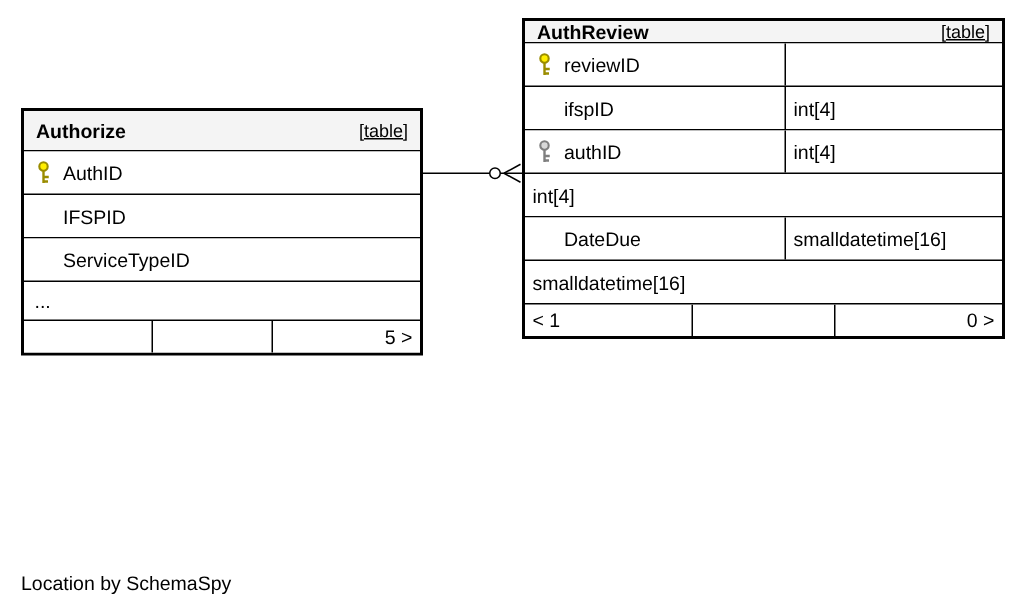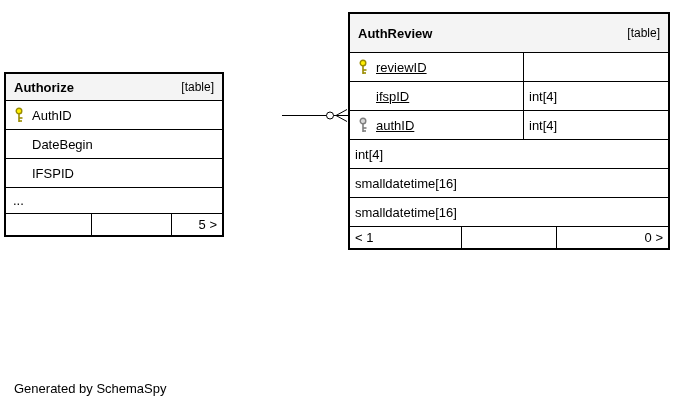--- a/index.html
+++ b/index.html
@@ -21,41 +21,41 @@
   .entity-header {
     display: flex;
     justify-content: space-between;
     align-items: center;
     background: #f4f4f4;
     border-bottom: 1px solid #000000;
     padding: 0 8px;
     box-sizing: border-box;
   }
   .entity-title { font-weight: bold; font-size: 13px; }
-  .entity-type  { font-size: 12px; }
+  .entity-type  { font-size: 12px; text-decoration: underline; }
   .col-row {
     position: relative;
     display: flex;
     align-items: stretch;
     height: 29px;
     border-bottom: 1px solid #000000;
     box-sizing: border-box;
     font-size: 13px;
     background: #ffffff;
   }
   .col-name {
     position: relative;
     display: flex;
     align-items: center;
     padding-left: 26px;
     box-sizing: border-box;
     flex: 1;
   }
   .col-name.no-indent { padding-left: 7px; }
-  .two-col .col-name { flex: 0 0 174px; border-right: 1px solid #000000; text-decoration: underline; }
+  .two-col .col-name { flex: 0 0 174px; border-right: 1px solid #000000; }
   .col-type {
     display: flex;
     align-items: center;
     padding-left: 5px;
     flex: 1;
     box-sizing: border-box;
   }
   .key-icon {
     position: absolute;
     left: 7px;
@@ -74,29 +74,29 @@
   }
   .foot-cell {
     display: flex;
     align-items: center;
     padding: 0 5px;
     box-sizing: border-box;
     border-right: 1px solid #000000;
   }
   .foot-cell:last-child { border-right: none; justify-content: flex-end; }
   
-  #tbl-authorize { left: 4px; top: 72px; width: 220px; text-align: right; }
+  #tbl-authorize { left: 14px; top: 72px; width: 268px; text-align: right; }
   #tbl-authorize .entity-header { height: 27px; }
   #tbl-authorize .foot-cell:nth-child(1) { width: 86px; }
   #tbl-authorize .foot-cell:nth-child(2) { width: 80px; }
   #tbl-authorize .foot-cell:nth-child(3) { flex: 1; }
   #tbl-authorize .ellipsis-row { height: 26px; }
   
   #tbl-authreview { left: 348px; top: 12px; width: 322px; }
-  #tbl-authreview .entity-header { height: 39px; }
+  #tbl-authreview .entity-header { height: 15px; }
   #tbl-authreview .foot-cell:nth-child(1) { width: 112px; }
   #tbl-authreview .foot-cell:nth-child(2) { width: 95px; }
   #tbl-authreview .foot-cell:nth-child(3) { flex: 1; }
   .connector-svg {
     position: absolute;
     left: 0; top: 0;
     width: 687px; height: 409px;
     pointer-events: none;
   }
   .generated-note {
@@ -132,26 +132,26 @@
             <line x1="6" y1="6.8" x2="6" y2="15" stroke="#9a8c00" stroke-width="1.6"></line>
             <line x1="6" y1="11" x2="9.5" y2="11" stroke="#9a8c00" stroke-width="1.6"></line>
             <line x1="6" y1="14" x2="9" y2="14" stroke="#9a8c00" stroke-width="1.6"></line>
           </svg>
         </span>
         <span>AuthID</span>
       </div>
     </div>
     <div class="col-row">
       <div class="col-name">
-        <span>DateBegin</span>
-      </div>
-    </div>
-    <div class="col-row">
-      <div class="col-name">
         <span>IFSPID</span>
+      </div>
+    </div>
+    <div class="col-row">
+      <div class="col-name">
+        <span>ServiceTypeID</span>
       </div>
     </div>
     <div class="col-row ellipsis-row">
       <div class="col-name no-indent">
         <span>...</span>
       </div>
     </div>
 
     <div class="entity-footer">
       <div class="foot-cell"></div>
@@ -200,29 +200,32 @@
         <span>authID</span>
       </div>
       <div class="col-type">int[4]</div>
     </div>
 
     <div class="col-row">
       <div class="col-type">int[4]</div>
     </div>
 
     <div class="col-row">
+      <div class="col-name">
+        <span>DateDue</span>
+      </div>
       <div class="col-type">smalldatetime[16]</div>
     </div>
 
     <div class="col-row">
       <div class="col-type">smalldatetime[16]</div>
     </div>
 
     <div class="entity-footer">
       <div class="foot-cell">&lt; 1</div>
       <div class="foot-cell"></div>
       <div class="foot-cell">0 &gt;</div>
     </div>
   </div>
 
-  <div class="generated-note">Generated by SchemaSpy</div>
+  <div class="generated-note">Location by SchemaSpy</div>
 
 </div>
 
 </body></html>

